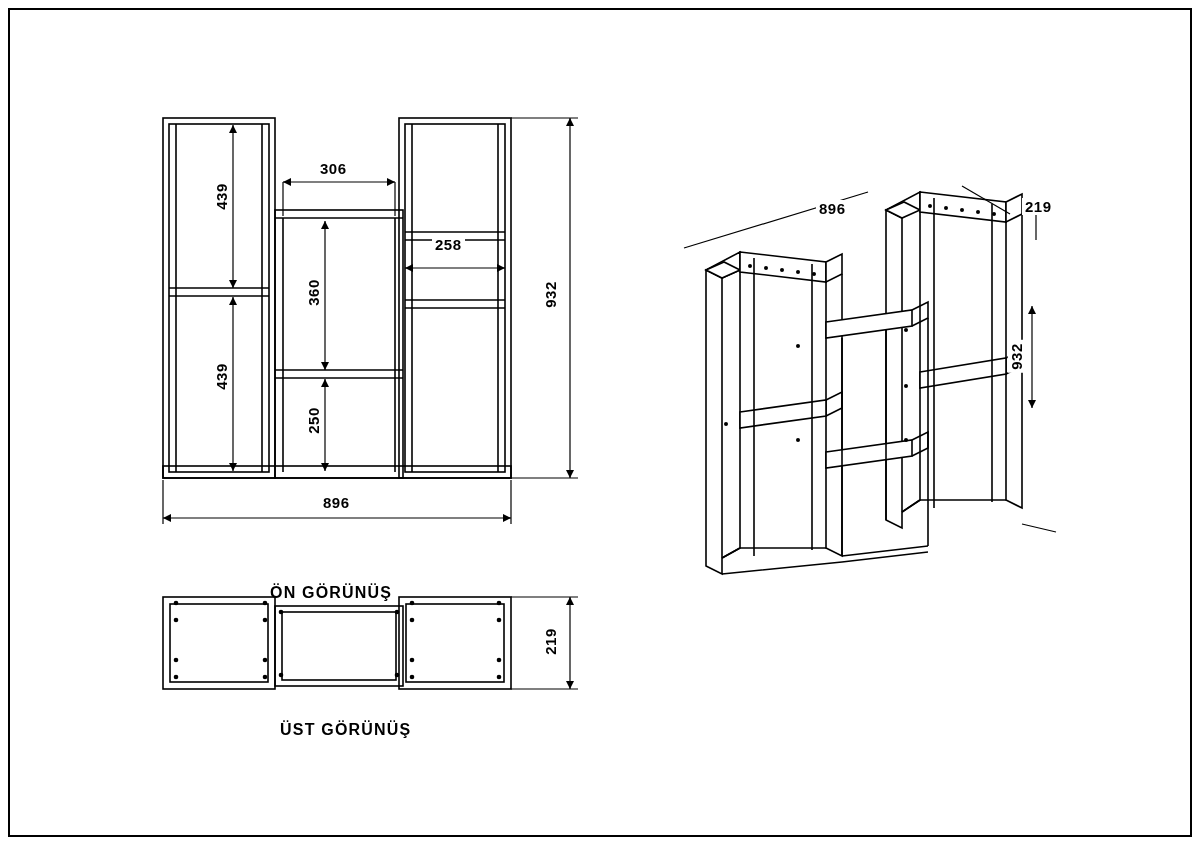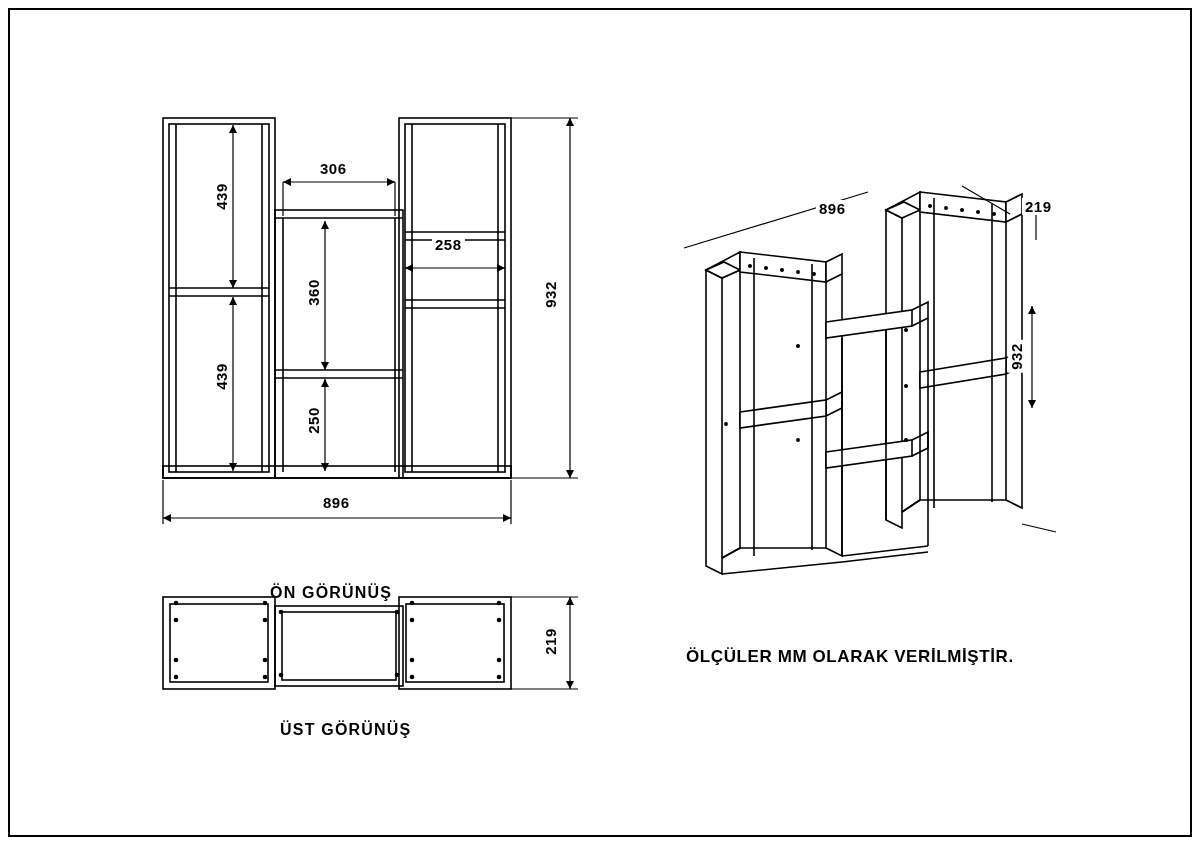--- a/index.html
+++ b/index.html
@@ -263,14 +263,13 @@
   <div class="lbl dim rot white-bg" style="left:534px; top:286px;">932</div>
   <div class="lbl dim white-bg" style="left:320px; top:494px;">896</div>
   <div class="lbl caption" style="left:270px; top:540px;margin-top:44px;">ÖN GÖRÜNÜŞ</div>
 
   <div class="lbl dim rot white-bg" style="left:534px; top:633px;">219</div>
   <div class="lbl caption" style="left:280px; top:709px;margin-top:12px;">ÜST GÖRÜNÜŞ</div>
 
   <div class="lbl dim white-bg" style="left:816px; top:200px;">896</div>
   <div class="lbl dim white-bg" style="left:1022px; top:198px;">219</div>
   <div class="lbl dim rot white-bg" style="left:1000px; top:348px;">932</div>
-  <div class="lbl note" style="left:686px; top:647px;">ÖLÇÜLER MM OLARAK VERİLMİŞTİR.</div>
 </div>
 
 </body></html>

